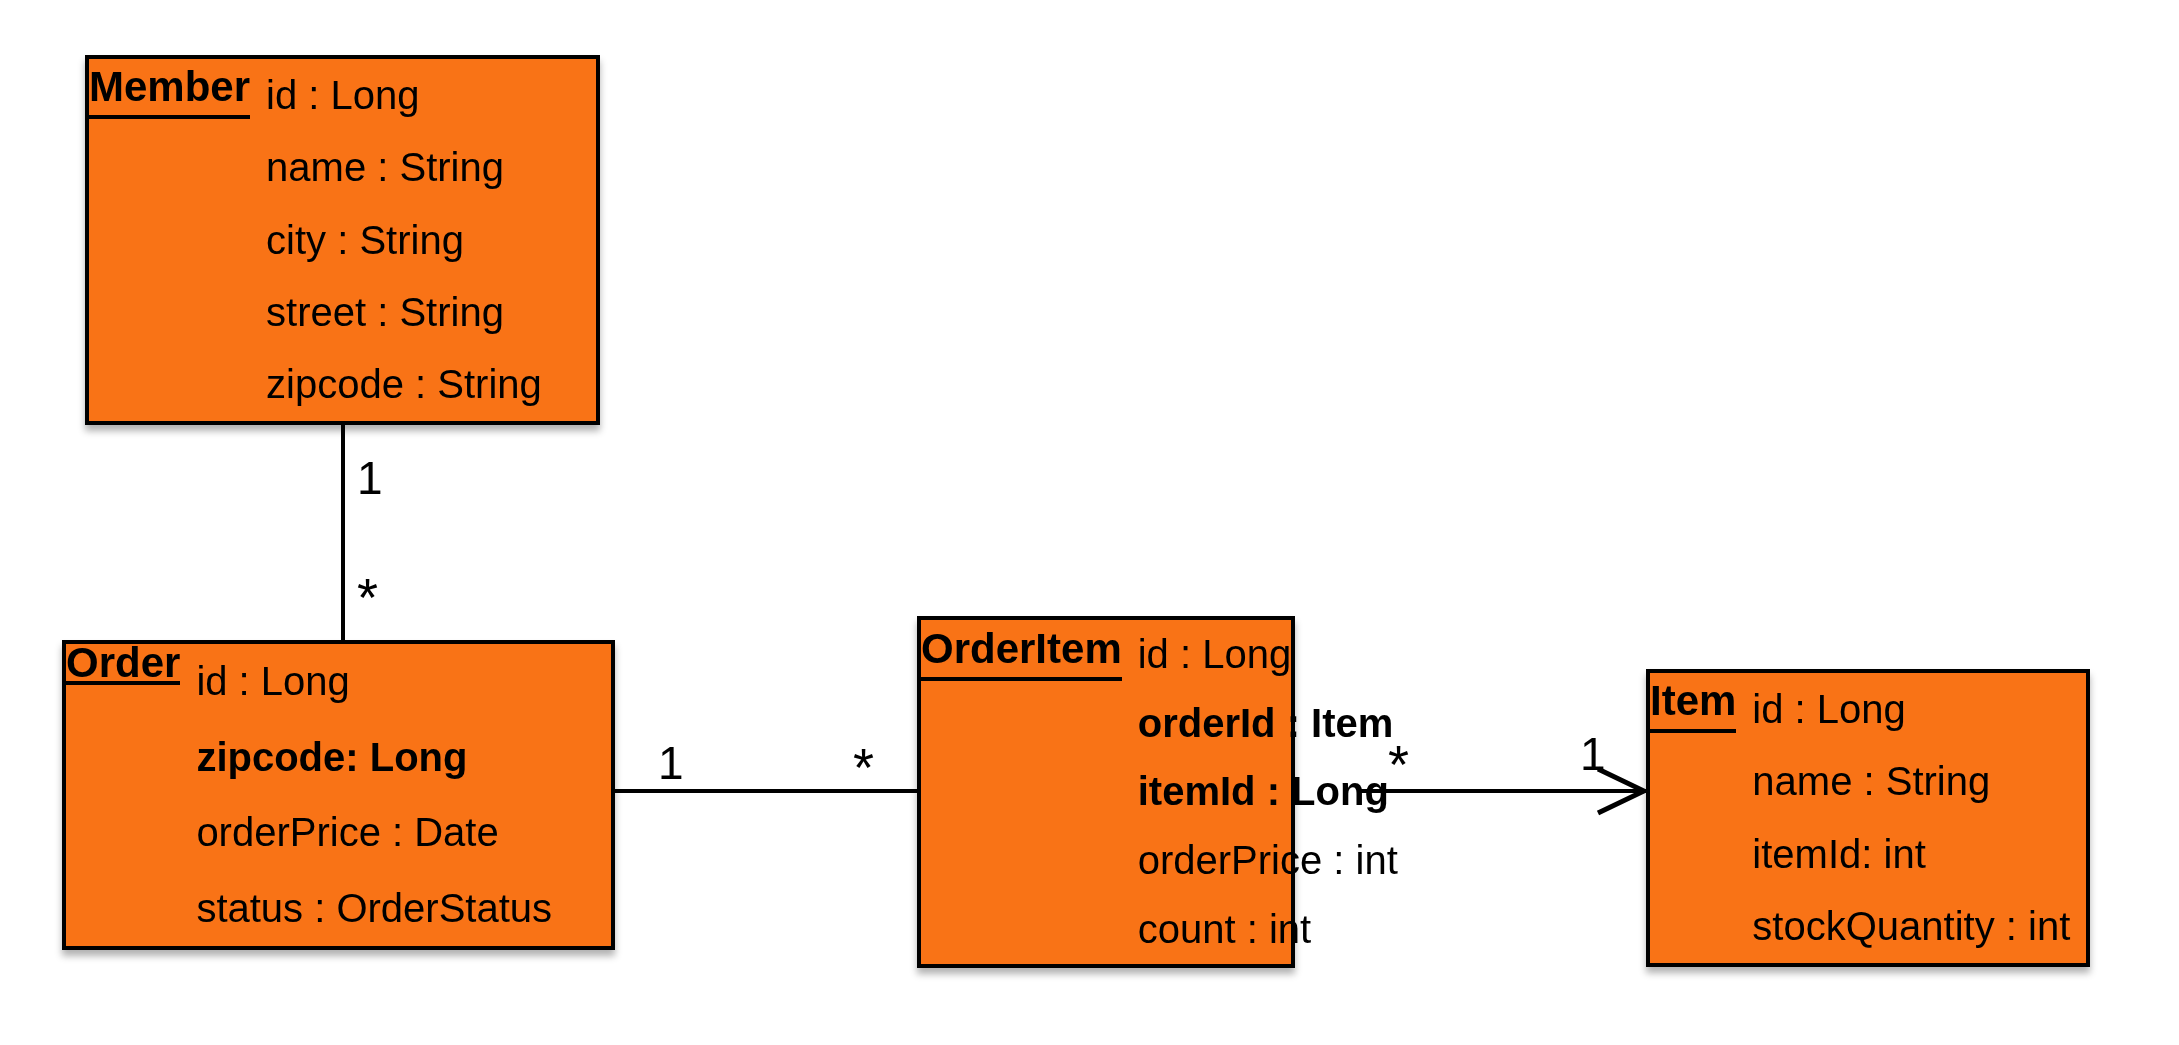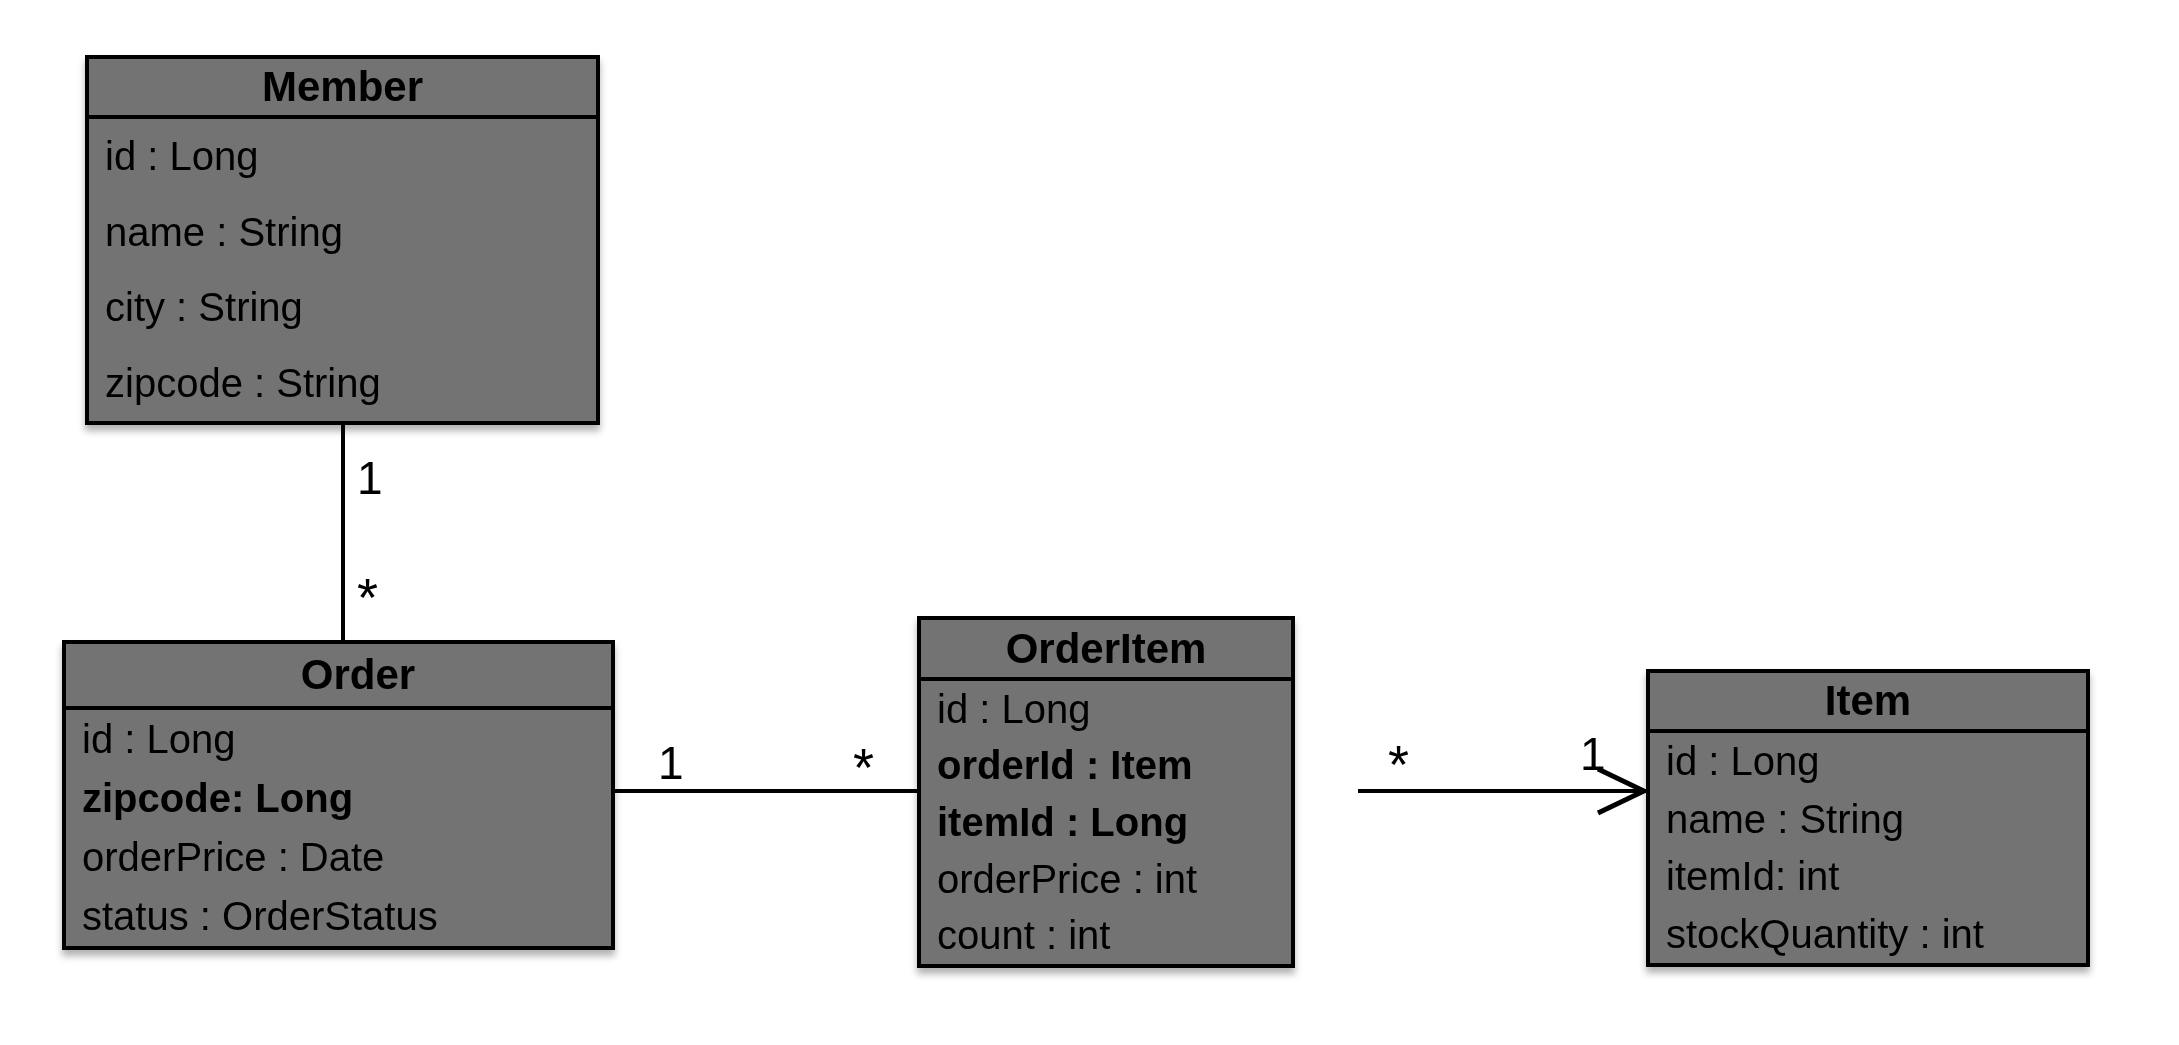--- a/index.html
+++ b/index.html
@@ -10,25 +10,25 @@
     height: 1045px;
     background: #ffffff;
     font-family: "Liberation Sans", "DejaVu Sans", sans-serif;
     color: #000000;
     overflow: hidden;
   }
 
   
   .class-box {
     position: absolute;
-    background: #737373;
+    background: #f97316;
     border: 4px solid #000000;
     box-shadow: 0 6px 7px rgba(0,0,0,0.30);
     display: flex;
-    flex-direction: column;
+    flex-direction: row;
   }
   .class-title {
     border-bottom: 4px solid #000000;
     display: flex;
     align-items: center;
     justify-content: center;
     font-weight: bold;
     font-size: 42px;
     flex: 0 0 auto;
   }
@@ -44,21 +44,21 @@
     display: flex;
     align-items: center;
     font-size: 40px;
     white-space: nowrap;
   }
   .attr.bold { font-weight: bold; }
 
   .box-member    { left: 85px;   top: 55px;  width: 515px; height: 370px; }
   .box-member .class-title { height: 60px; }
   .box-order     { left: 62px;   top: 640px; width: 553px; height: 310px; }
-  .box-order .class-title { height: 66px; padding-left: 39px; }
+  .box-order .class-title { height: 41px; }
   .box-orderitem { left: 917px;  top: 616px; width: 378px; height: 352px; }
   .box-orderitem .class-title { height: 61px; }
   .box-item      { left: 1646px; top: 669px; width: 444px; height: 298px; }
   .box-item .class-title { height: 60px; }
 
   
   .line { position: absolute; background: #000000; }
   .line-member-order    { left: 341px;  top: 423px; width: 4px;   height: 219px; }
   .line-order-orderitem { left: 613px;  top: 789px; width: 306px; height: 4px; }
   .line-orderitem-item  { left: 1358px; top: 789px; width: 288px; height: 4px; }
@@ -106,20 +106,21 @@
   <div class="mult mult-star m-oo-s">*</div>
   <div class="mult mult-star m-oi-s">*</div>
   <div class="mult mult-num m-oi-1">1</div>
 
   <div class="class-box box-member">
     <div class="class-title">Member</div>
     <div class="attrs">
       <div class="attr">id : Long</div>
       <div class="attr">name : String</div>
       <div class="attr">city : String</div>
+      <div class="attr">street : String</div>
       <div class="attr">zipcode : String</div>
     </div>
   </div>
 
   <div class="class-box box-order">
     <div class="class-title">Order</div>
     <div class="attrs">
       <div class="attr">id : Long</div>
       <div class="attr bold">zipcode: Long</div>
       <div class="attr">orderPrice : Date</div>

